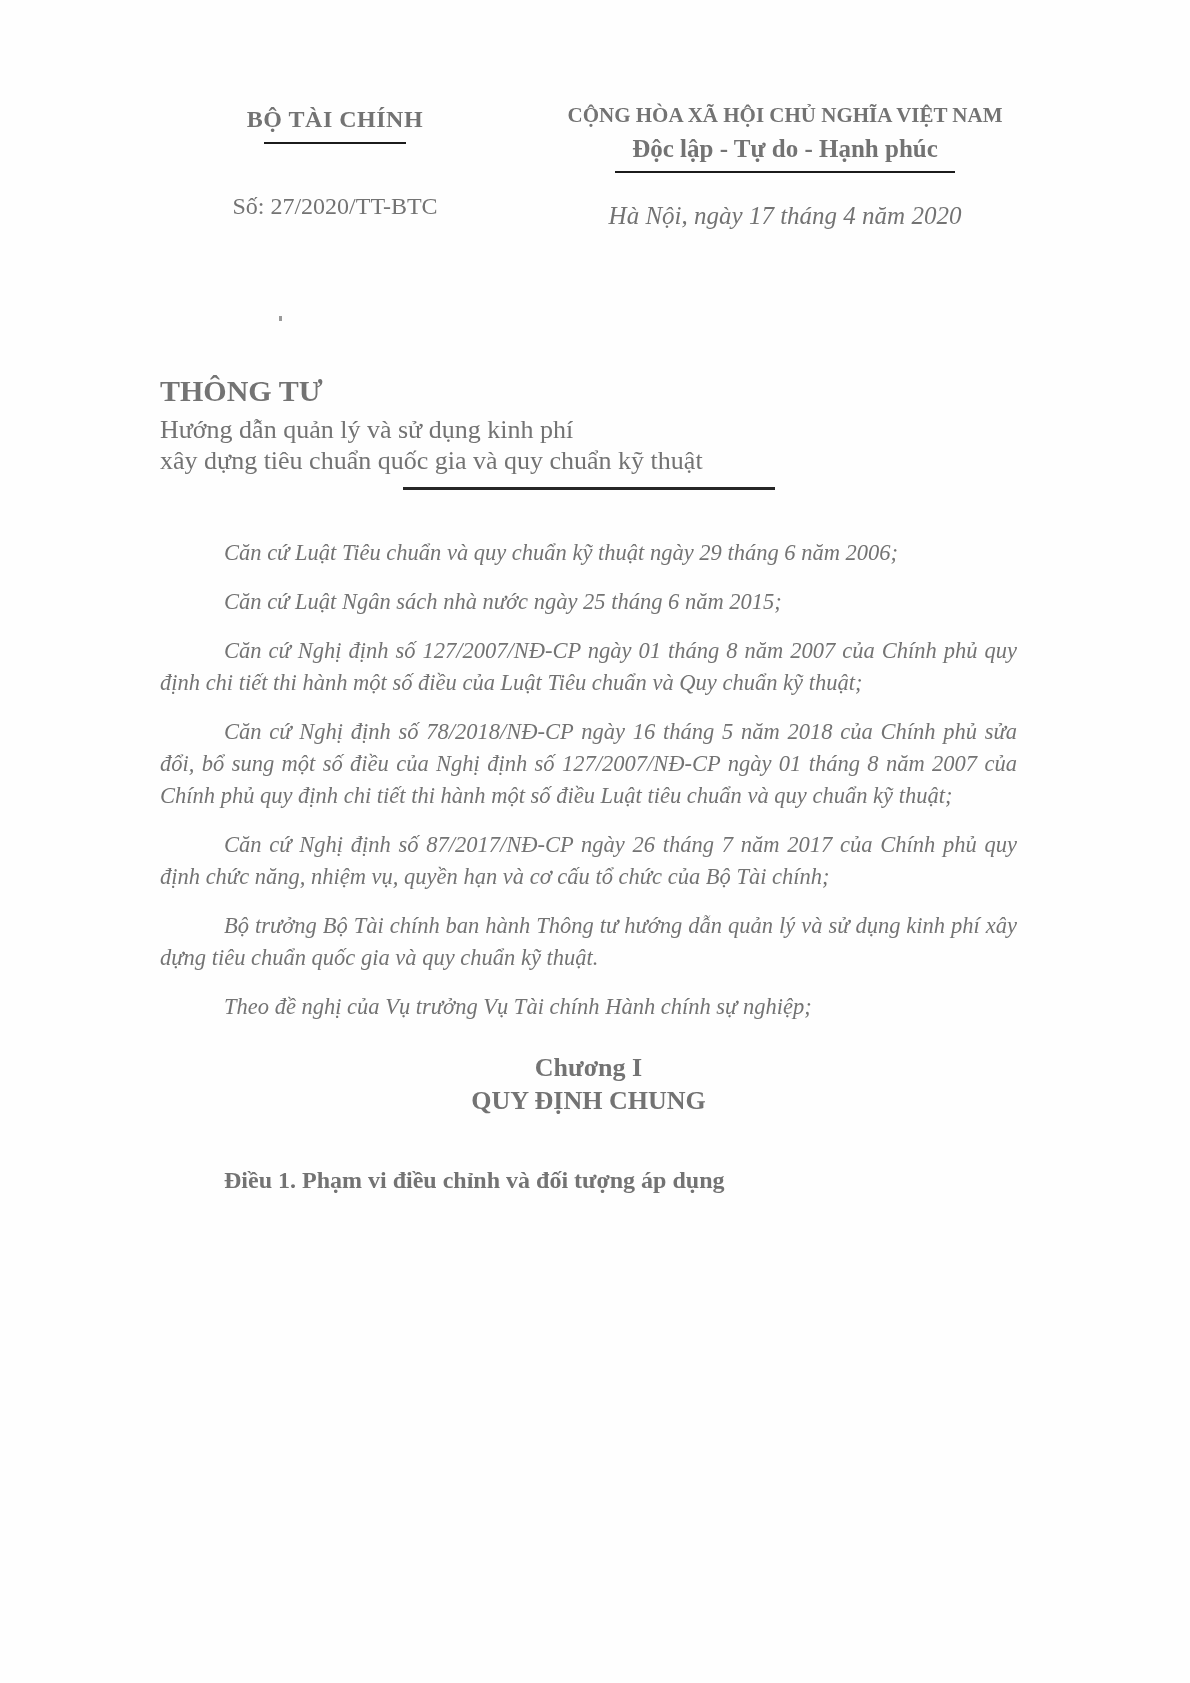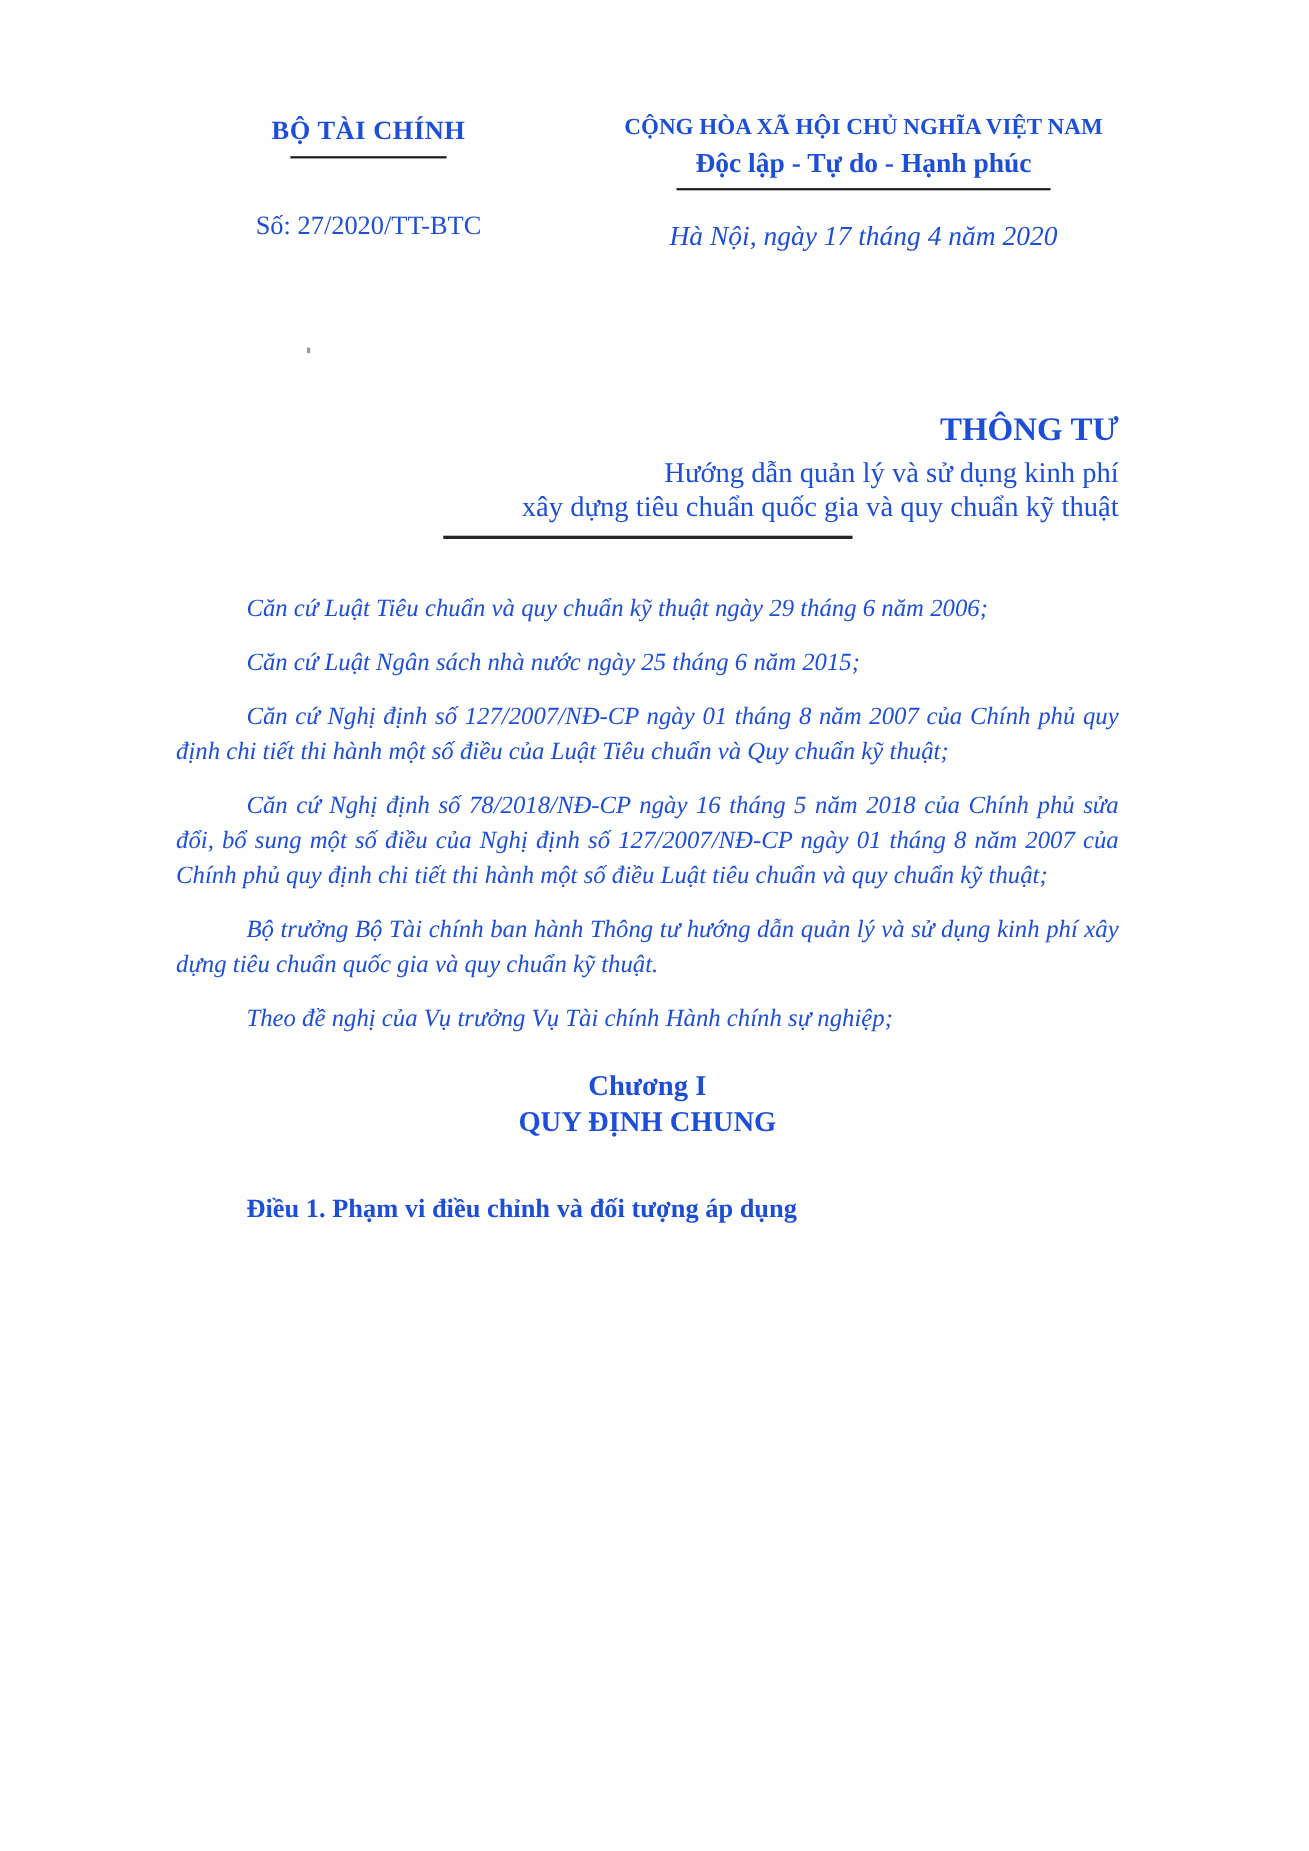--- a/index.html
+++ b/index.html
@@ -5,21 +5,21 @@
   html, body {
     margin: 0;
     padding: 0;
     background: #ffffff;
   }
   .page {
     position: relative;
     width: 1190px;
     height: 1683px;
     background: #fefefe;
-    color: #1d4ed8;
+    color: #737373;
     font-family: "Liberation Serif", "DejaVu Serif", serif;
     box-sizing: border-box;
     padding: 105px 173px 0 160px;
     overflow: hidden;
   }
 
   
   .header { position: relative; height: 122px; }
 
   .org-block {
@@ -70,21 +70,21 @@
   .place-date {
     margin-top: 29px;
     font-size: 25px;
     font-style: italic;
     line-height: 28px;
   }
 
   
   .title-block {
     margin-top: 146px;
-    text-align: right;
+    text-align: left;
   }
   .doc-type {
     font-size: 30px;
     font-weight: bold;
     line-height: 36px;
   }
   .subtitle {
     font-size: 26px;
     font-weight: normal;
     line-height: 31px;
@@ -171,20 +171,21 @@
     <div class="subtitle first">Hướng dẫn quản lý và sử dụng kinh phí</div>
     <div class="subtitle">xây dựng tiêu chuẩn quốc gia và quy chuẩn kỹ thuật</div>
     <div class="title-rule"></div>
   </div>
 
   <div class="preamble">
     <p>Căn cứ Luật Tiêu chuẩn và quy chuẩn kỹ thuật ngày 29 tháng 6 năm 2006;</p>
     <p>Căn cứ Luật Ngân sách nhà nước ngày 25 tháng 6 năm 2015;</p>
     <p>Căn cứ Nghị định số 127/2007/NĐ-CP ngày 01 tháng 8 năm 2007 của Chính phủ quy định chi tiết thi hành một số điều của Luật Tiêu chuẩn và Quy chuẩn kỹ thuật;</p>
     <p>Căn cứ Nghị định số 78/2018/NĐ-CP ngày 16 tháng 5 năm 2018 của Chính phủ sửa đổi, bổ sung một số điều của Nghị định số 127/2007/NĐ-CP ngày 01 tháng 8 năm 2007 của Chính phủ quy định chi tiết thi hành một số điều Luật tiêu chuẩn và quy chuẩn kỹ thuật;</p>
+    <p>Căn cứ Nghị định số 87/2017/NĐ-CP ngày 26 tháng 7 năm 2017 của Chính phủ quy định chức năng, nhiệm vụ, quyền hạn và cơ cấu tổ chức của Bộ Tài chính;</p>
     <p>Bộ trưởng Bộ Tài chính ban hành Thông tư hướng dẫn quản lý và sử dụng kinh phí xây dựng tiêu chuẩn quốc gia và quy chuẩn kỹ thuật.</p>
     <p>Theo đề nghị của Vụ trưởng Vụ Tài chính Hành chính sự nghiệp;</p>
   </div>
 
   <div class="chapter">
     <div class="chapter-number">Chương I</div>
     <div class="chapter-title">QUY ĐỊNH CHUNG</div>
   </div>
 
   <div class="article-heading">Điều 1. Phạm vi điều chỉnh và đối tượng áp dụng</div>

